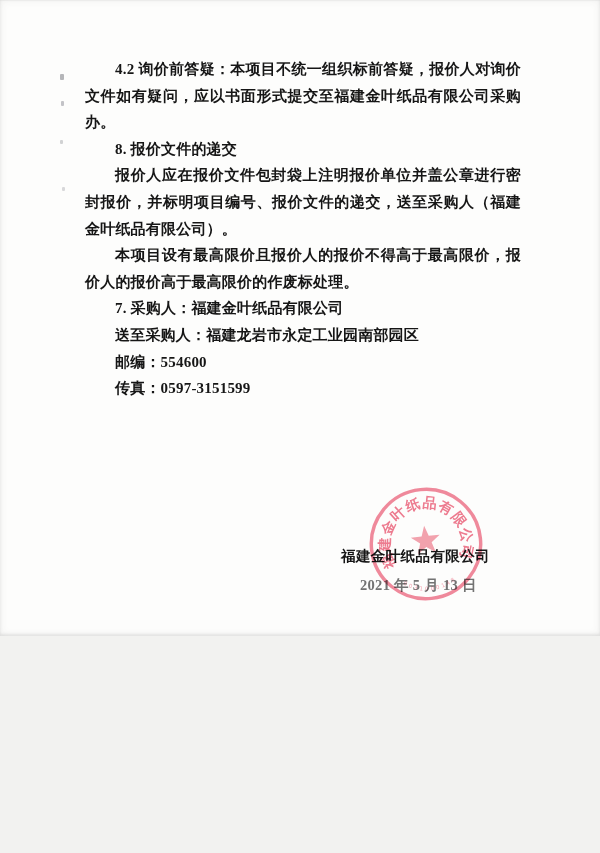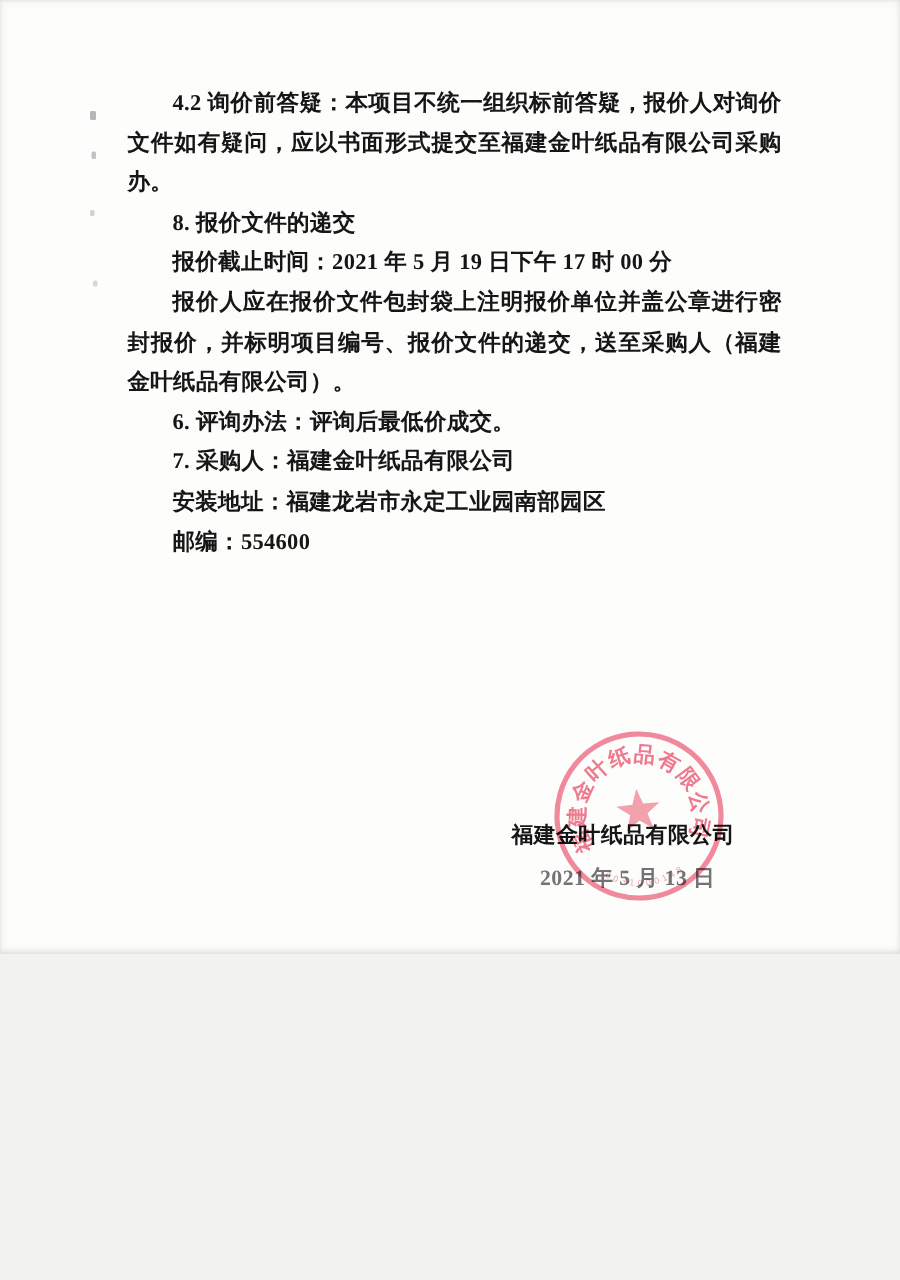--- a/index.html
+++ b/index.html
@@ -106,26 +106,26 @@
 <div class="page">
 
   <div class="speck s1"></div>
   <div class="speck s2"></div>
   <div class="speck s3"></div>
   <div class="speck s4"></div>
 
   <div class="content">
     <p class="para">4.2 询价前答疑：本项目不统一组织标前答疑，报价人对询价文件如有疑问，应以书面形式提交至福建金叶纸品有限公司采购办。</p>
     <p class="para">8. 报价文件的递交</p>
-    <p class="para">报价截止时间：2021 年 5 月 19 日下午 17 时 00 分</p>
     <p class="para">报价人应在报价文件包封袋上注明报价单位并盖公章进行密封报价，并标明项目编号、报价文件的递交，送至采购人（福建金叶纸品有限公司）。</p>
-    <p class="para">6. 评询办法：评询后最低价成交。</p>
+    <p class="para">本项目设有最高限价且报价人的报价不得高于最高限价，报价人的报价高于最高限价的作废标处理。</p>
     <p class="para">7. 采购人：福建金叶纸品有限公司</p>
-    <p class="para">安装地址：福建龙岩市永定工业园南部园区</p>
+    <p class="para">送至采购人：福建龙岩市永定工业园南部园区</p>
     <p class="para">邮编：554600</p>
+    <p class="para">传真：0597-3151599</p>
   </div>
 
   <div class="signature-company">福建金叶纸品有限公司</div>
   <div class="signature-date">2021 年 5 月 13 日</div>
 
   <svg class="stamp" viewBox="0 0 160 160" xmlns="http://www.w3.org/2000/svg">
     <defs>
       <path id="arcTop" d="M 48.8 98 A 36 36 0 1 1 111.2 98"></path>
       <path id="arcBottom" d="M 42.3 106.4 A 46 46 0 0 0 117.7 106.4"></path>
     </defs>

